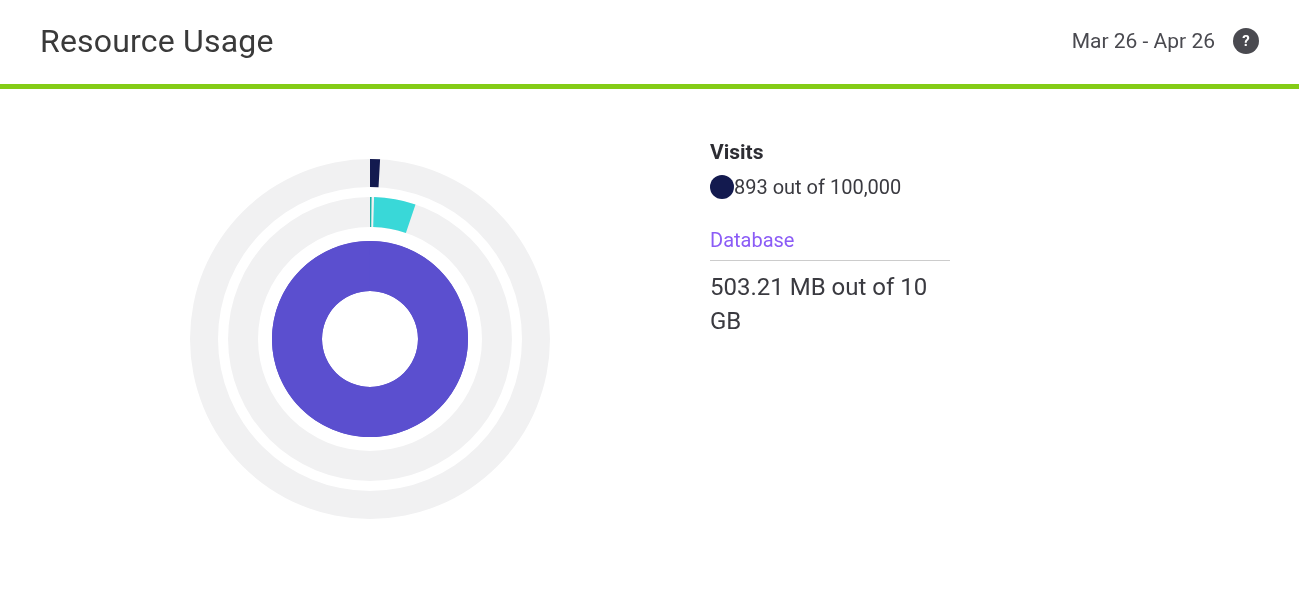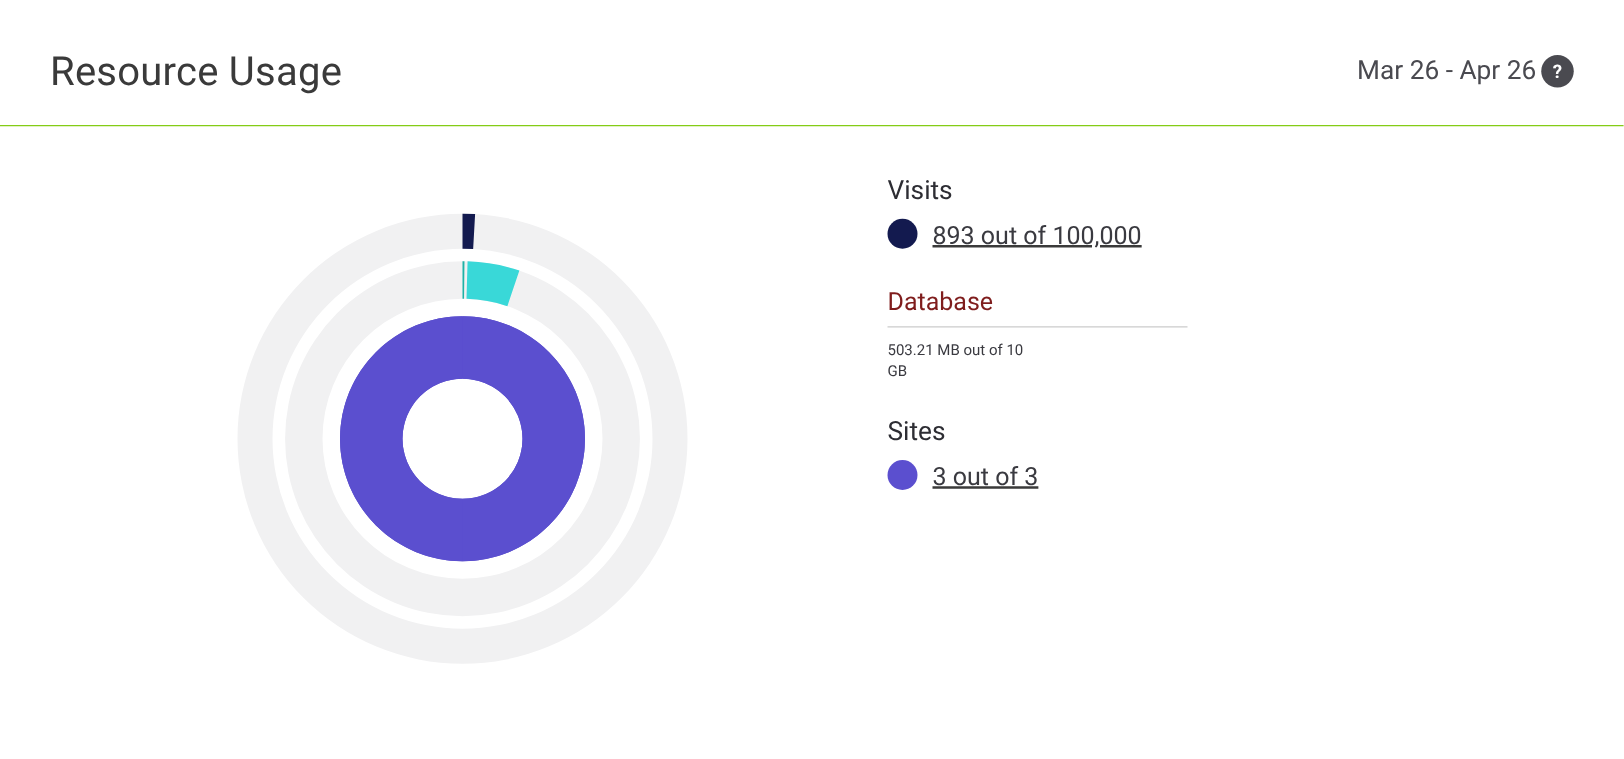--- a/index.html
+++ b/index.html
@@ -11,33 +11,33 @@
       font-family: -apple-system, BlinkMacSystemFont, "Segoe UI", Roboto, Helvetica, Arial, sans-serif;
       background: #fff;
       color: #3a3a3a;
       width: 1299px;
       height: 607px;
     }
     .header {
       display: flex;
       justify-content: space-between;
       align-items: center;
-      padding: 38px 40px 24px 40px;
-      border-bottom: 1px solid #84cc16;
+      padding: 22px 40px 24px 40px;
+      border-bottom: 5px solid #84cc16;
     }
     .title {
       font-size: 32px;
       font-weight: 400;
       color: #3a3a3a;
       letter-spacing: 0.2px;
     }
     .header-right {
       display: flex;
       align-items: center;
-      gap: 4px;
+      gap: 18px;
     }
     .date-range {
       font-size: 21px;
       color: #4a4a50;
     }
     .help-icon {
       width: 26px;
       height: 26px;
       background: #4a4a50;
       border-radius: 50%;
@@ -66,53 +66,52 @@
     }
     .legend-col {
       flex: 1;
       padding-left: 10px;
     }
     .metric-block {
       margin-bottom: 28px;
     }
     .metric-title {
       font-size: 21px;
-      font-weight: 400;
+      font-weight: 700;
       color: #2d2d33;
       margin-bottom: 10px;
+      margin-top: 11px;
     }
     .legend-row {
       display: flex;
-      align-items: flex-start;
-      gap: 12px;
+      align-items: center;
       margin-bottom: 6px;
-      text-decoration: underline;
     }
     .swatch {
       width: 24px;
       height: 24px;
       border-radius: 50%;
       flex-shrink: 0;
     }
     .legend-text {
       font-size: 20px;
       color: #3a3a40;
       line-height: 1.3;
     }
     .sub-text {
       font-size: 20px;
-      color: #7f1d1d;
+      color: #8b5cf6;
       margin-bottom: 8px;
       margin-left: 0;
     }
     .total-line {
       border-top: 1px solid #ccc;
       margin-top: 6px;
       padding-top: 10px;
-      font-size: 12px;
+      font-size: 24px;
       color: #3a3a40;
       max-width: 240px;
       line-height: 1.4;
     }
   </style>
 </head>
 <body>
 
 <div class="header">
   <h1 class="title">Resource Usage</h1>
@@ -148,22 +147,15 @@
     </div>
 
     <div class="metric-block">
       <div class="sub-text">Database</div>
       <div class="total-line">
         <span>503.21 MB out of 10</span><br>
         <span>GB</span>
       </div>
     </div>
 
-    <div class="metric-block">
-      <div class="metric-title">Sites</div>
-      <div class="legend-row">
-        <span class="swatch" id="sw-sites" style="background: rgb(91, 79, 207);"></span>
-        <span class="legend-text">3 out of 3</span>
-      </div>
-    </div>
 
   </div>
 </div>
 
 </body></html>

